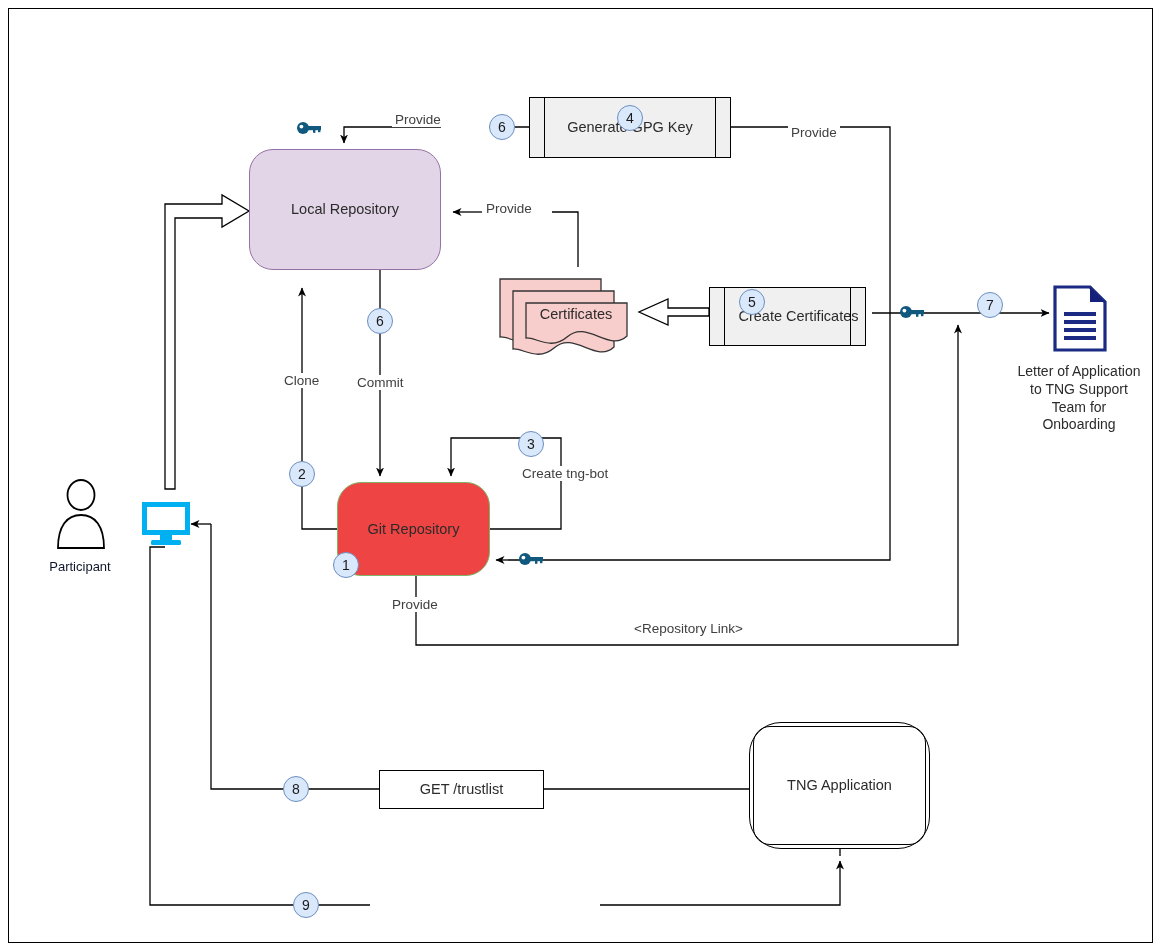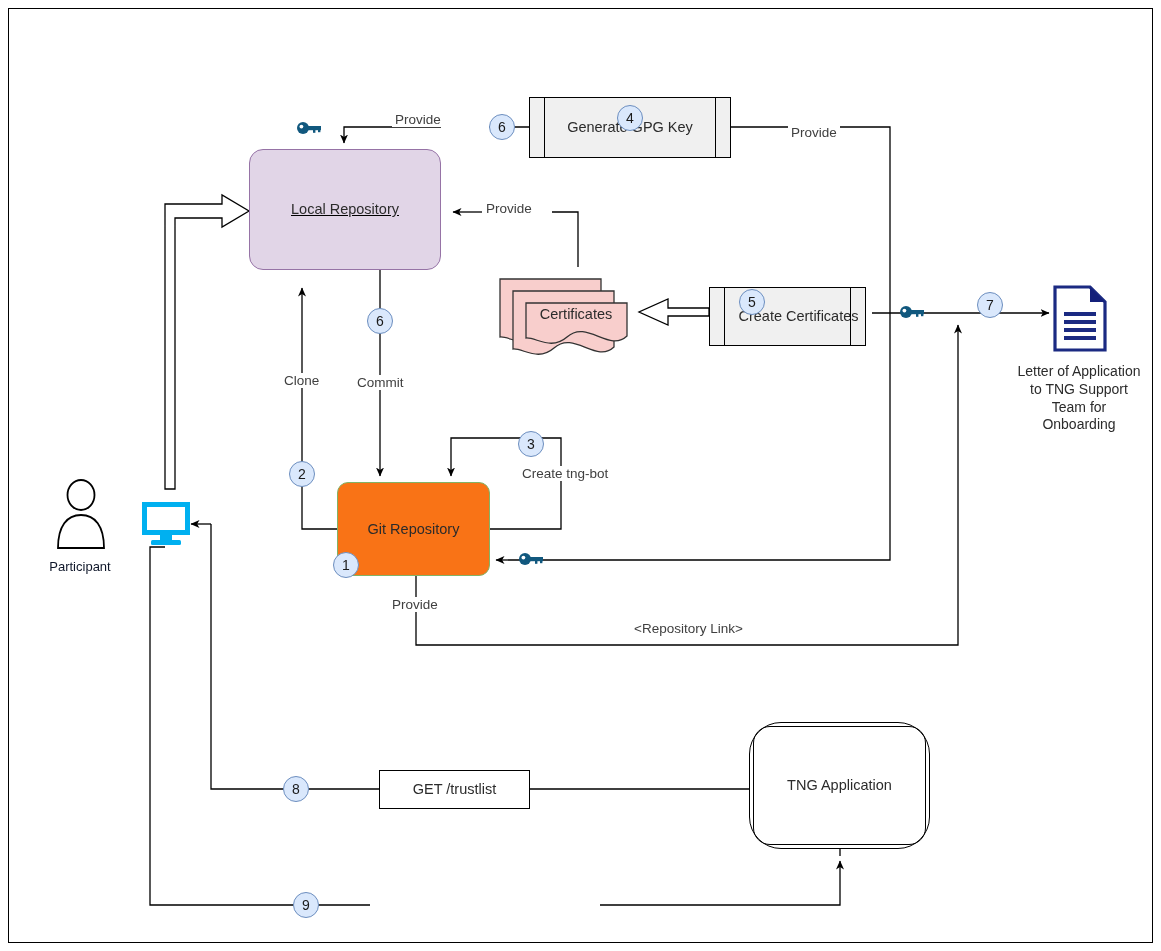--- a/index.html
+++ b/index.html
@@ -16,26 +16,26 @@
     width:1145px;height:935px;
     border:1.5px solid #000;
     box-sizing:border-box;
   }
   svg.layer{position:absolute;left:0;top:0;width:1161px;height:951px;overflow:visible;}
   .node{position:absolute;box-sizing:border-box;display:flex;align-items:center;justify-content:center;text-align:center;}
   .nodetext{font-size:14.5px;color:#2b2b2b;line-height:1.25;}
   
   #local-repo{
     left:249px;top:149px;width:192px;height:121px;
-    background:#e1d5e7;border:1.6px solid #9673a6;border-radius:14px;text-decoration:underline;
+    background:#e1d5e7;border:1.6px solid #9673a6;border-radius:24px;
   }
   
   #git-repo{
     left:337px;top:482px;width:153px;height:94px;
-    background:#f97316;border:1.6px solid #82b366;border-radius:11px;
+    background:#ef4444;border:1.6px solid #82b366;border-radius:24px;
   }
   
   #tng-app{
     left:749px;top:722px;width:181px;height:127px;
     background:#ffffff;border:1.4px solid #000;border-radius:32px;
   }
   #tng-app-inner{
     position:absolute;left:753px;top:726px;width:173px;height:119px;
     border:1.4px solid #000;border-radius:17px;box-sizing:border-box;
   }
@@ -43,21 +43,21 @@
   .predef{background:#f0f0f0;border:1.2px solid #000;}
   .predef::before,.predef::after{
     content:"";position:absolute;top:0;bottom:0;width:0;border-left:1.2px solid #000;
   }
   .predef::before{left:14px;}
   .predef::after{right:14px;}
   #gpg-box{left:529px;top:97px;width:202px;height:61px;}
   #create-cert-box{left:709px;top:287px;width:157px;height:59px;}
   
   .plainbox{background:#ffffff;border:1.2px solid #000;}
-  #get-trustlist{left:379px;top:770px;width:151px;height:39px;}
+  #get-trustlist{left:379px;top:770px;width:165px;height:39px;}
   #post-signer{left:370px;top:886px;width:230px;height:39px;}
   
   .step{
     position:absolute;width:26px;height:26px;border-radius:50%;
     background:#dae8fc;border:1.4px solid #6c8ebf;
     display:flex;align-items:center;justify-content:center;
     font-size:14px;color:#1a1a1a;box-sizing:border-box;
   }
   
   .elabel{

